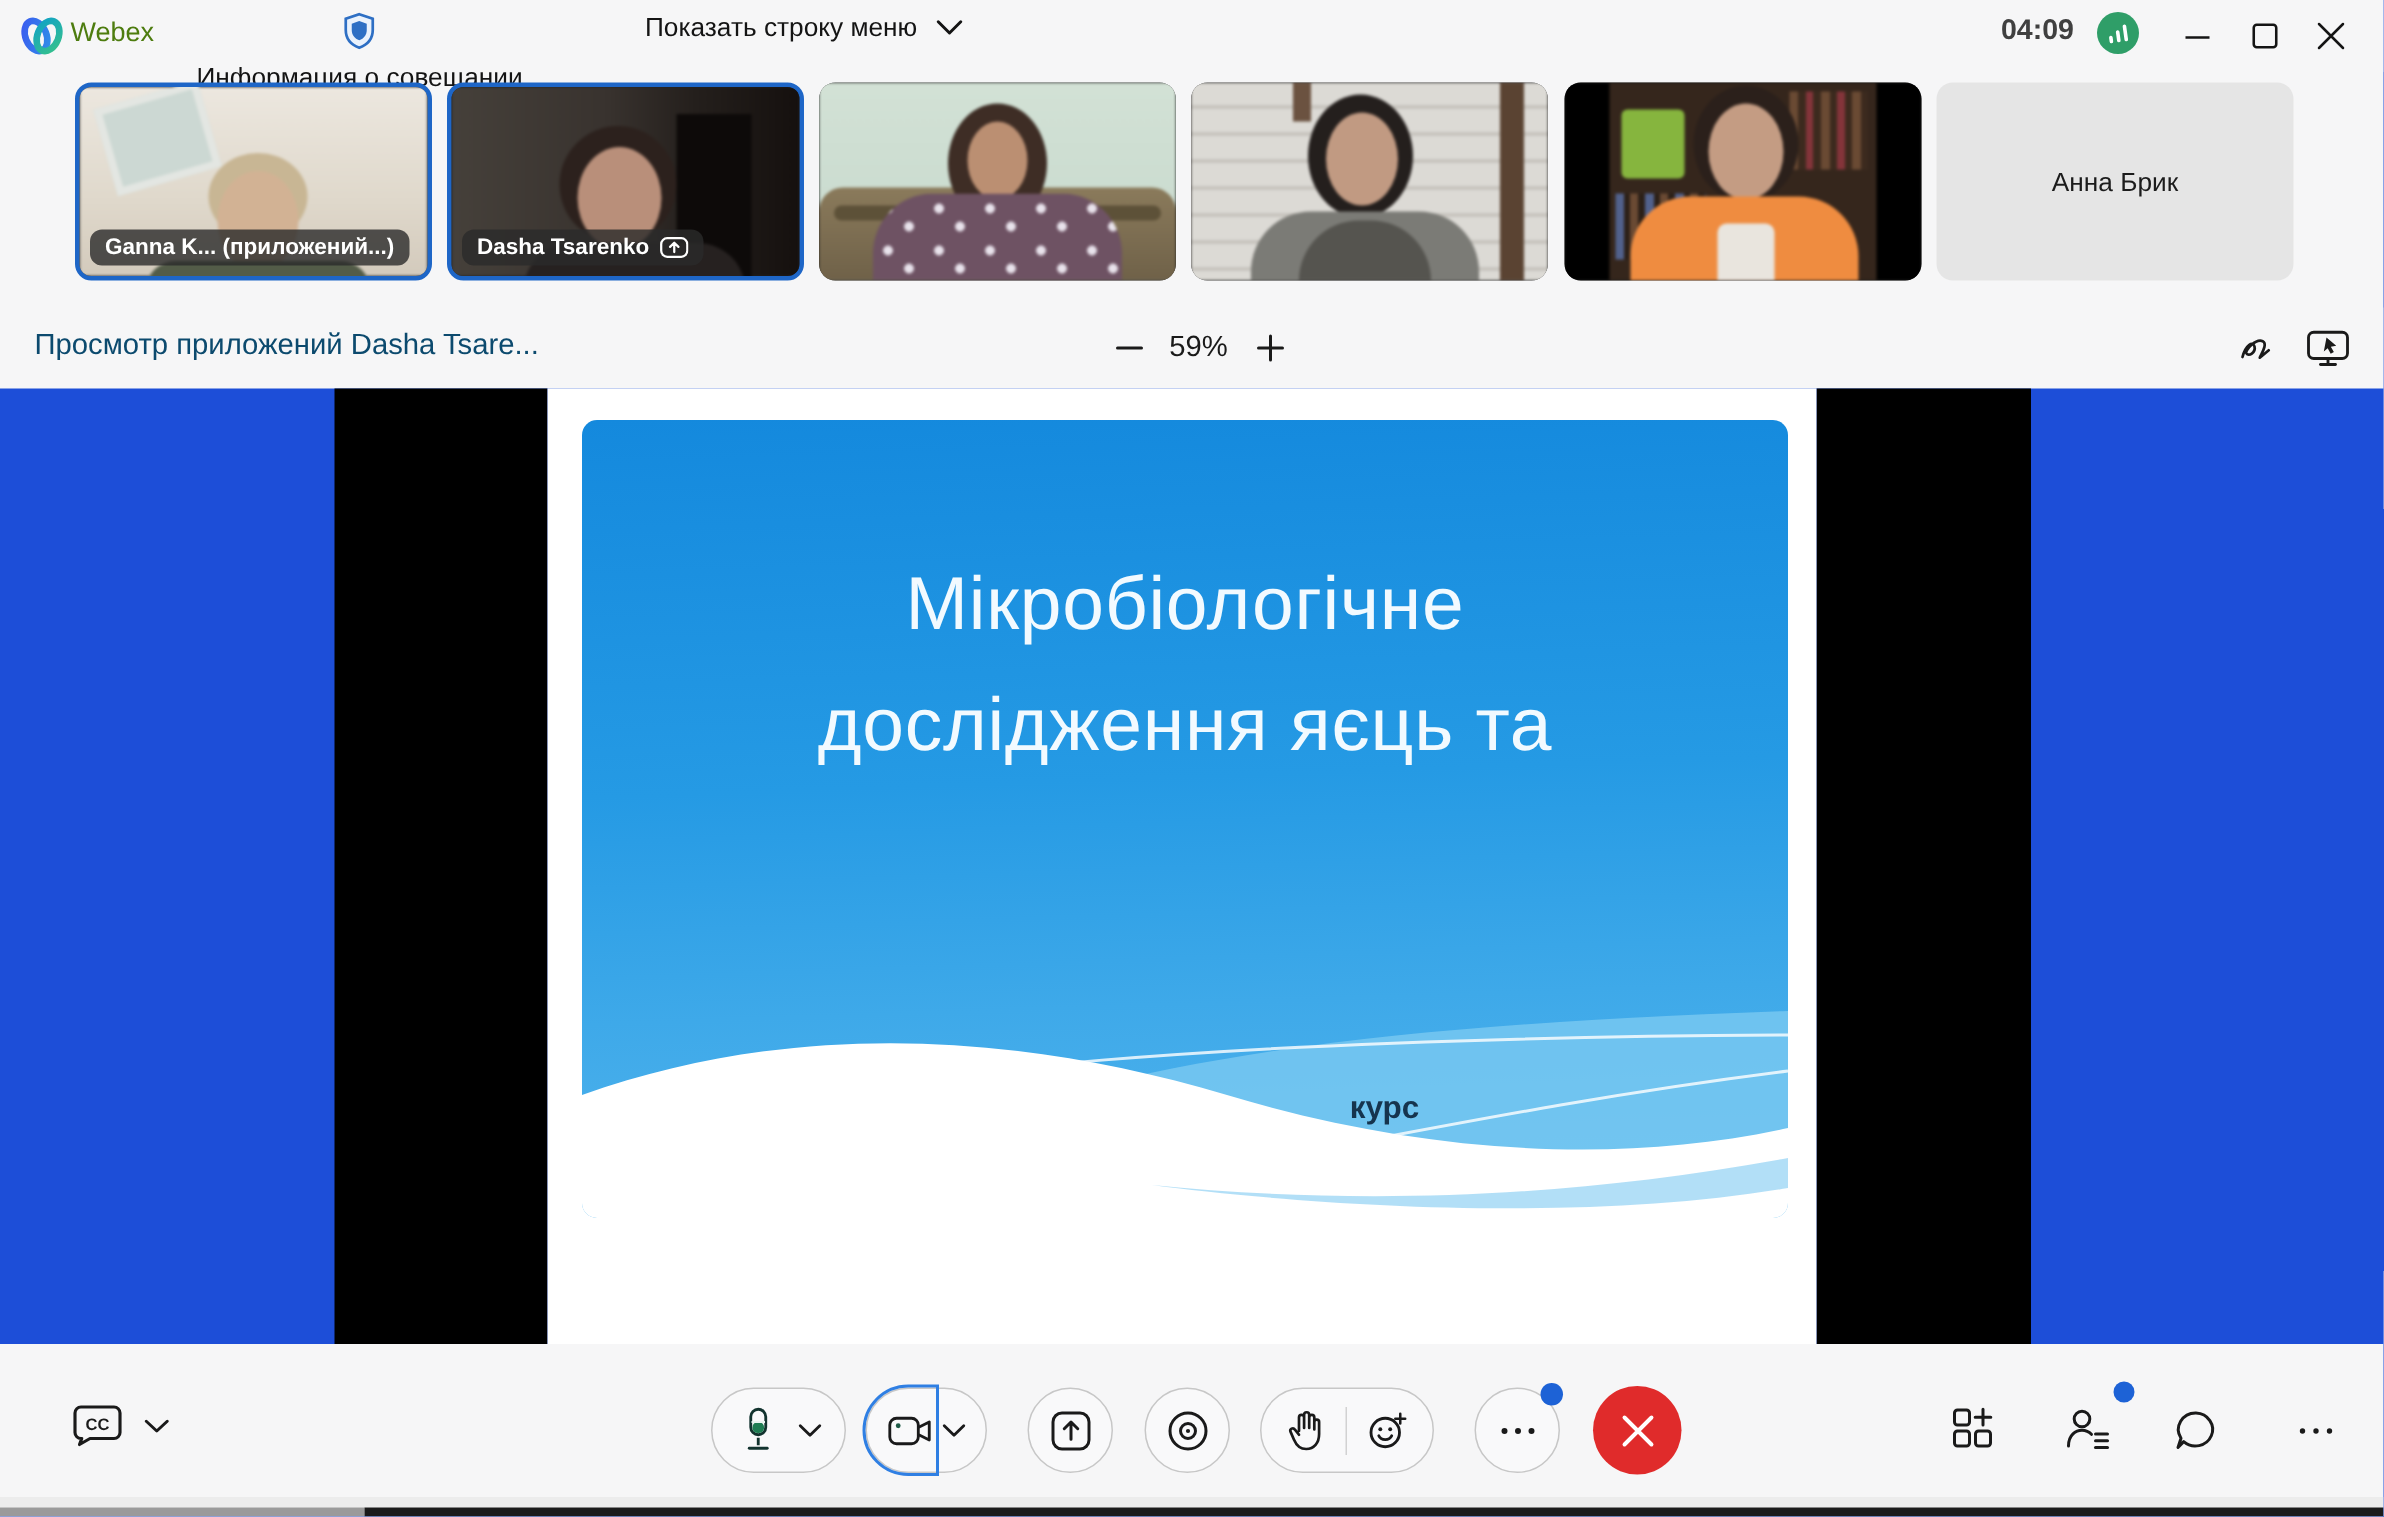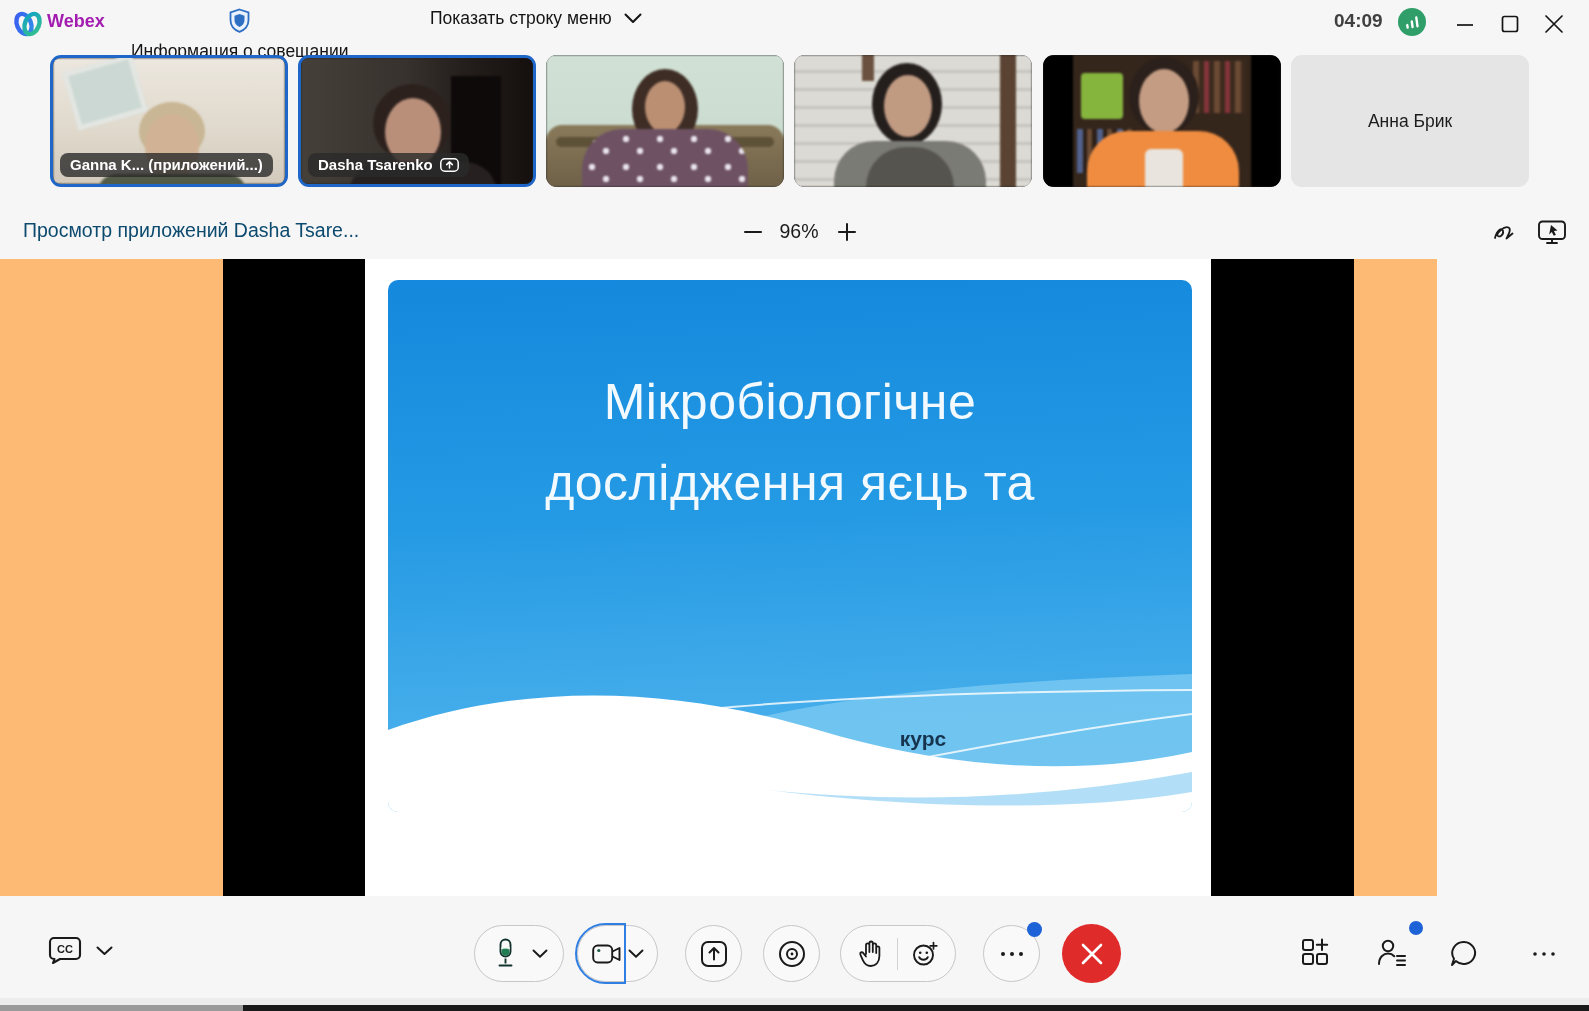--- a/index.html
+++ b/index.html
@@ -3,21 +3,21 @@
 <meta charset="utf-8">
 <style>
   * { margin:0; padding:0; box-sizing:border-box; }
   html,body { width:1589px; height:1011px; overflow:hidden; }
   body { font-family:"Liberation Sans", sans-serif; background:#f6f6f7; position:relative; }
 
   .abs { position:absolute; }
 
   
   .titlebar { position:absolute; left:0; top:0; width:1589px; height:48px; background:#f6f6f7; }
-  .app-name { position:absolute; left:47px; top:11px; font-size:18px; font-weight:700; color:#a21caf; }
+  .app-name { position:absolute; left:47px; top:11px; font-size:18px; font-weight:400; color:#4d7c0f; }
   .meeting-info { position:absolute; left:131px; top:8px; display:flex; align-items:center; gap:8px; font-size:17.5px; color:#141414; cursor:default;flex-direction:column; }
   .show-menu { position:absolute; left:430px; top:8px; display:flex; align-items:center; gap:12px; font-size:17.5px; color:#141414; }
   .clock { position:absolute; left:1334px; top:10px; font-size:19px; color:#404040;font-weight:bold; }
   .quality-badge { position:absolute; left:1398px; top:8px; width:28px; height:28px; border-radius:50%; background:#2f9e68; display:flex; align-items:center; justify-content:center; }
   .winbtn { position:absolute; top:8px; width:34px; height:32px; display:flex; align-items:center; justify-content:center; }
 
   
   .tile { position:absolute; top:55px; width:238px; height:132px; border-radius:11px; overflow:hidden; background:#222; }
   .tile.bordered { border:3px solid #1e66c7; }
   .tile-art { position:absolute; inset:0; filter:blur(1px); }
@@ -25,21 +25,21 @@
   .tile-empty { position:absolute; top:55px; width:238px; height:132px; border-radius:11px; background:#e5e5e5; display:flex; align-items:center; justify-content:center; font-size:17.5px; color:#1c1c1c; }
 
   
   .share-header { position:absolute; left:0; top:205px; width:1589px; height:54px; background:#f6f6f7; }
   .share-title { position:absolute; left:23px; top:14px; font-size:19.5px; color:#0c4a6e; }
   .zoom-btn { position:absolute; top:12px; width:30px; height:30px; display:flex; align-items:center; justify-content:center; background:none; border:none; cursor:pointer; }
   .zoom-level { position:absolute; left:768px; top:15px; width:62px; text-align:center; font-size:19.5px; color:#1a1a1a; }
   .hdr-icon { position:absolute; top:12px; width:30px; height:30px; display:flex; align-items:center; justify-content:center; }
 
   
-  .share-area { position:absolute; left:0; top:259px; width:1437px; height:637px; background:#fdba74; }
+  .share-area { position:absolute; left:0; top:259px; width:1589px; height:637px; background:#1d4ed8; }
   .pillar { position:absolute; top:0; height:637px; background:#000; }
   .canvas { position:absolute; left:365px; top:0; width:846px; height:637px; background:#ffffff; }
   .slide { position:absolute; left:23px; top:21px; width:804px; height:532px; border-radius:10px; overflow:hidden;
            background:linear-gradient(178deg,#1489dd 0%,#259ae4 45%,#3ea9e9 72%,#55b6ee 100%); }
   .slide-title { position:absolute; left:0; top:82px; width:804px; text-align:center; color:#f2faff; font-size:50px; line-height:81px; font-weight:400; letter-spacing:.5px; }
   .slide-author { position:absolute; left:370px; top:444px; width:330px; text-align:center; color:#16344e; font-size:21px; font-weight:700; line-height:29px; z-index:3; }
   .wave { position:absolute; left:0; bottom:0; width:804px; height:160px; z-index:2; }
 
   
   .ctl-circle { position:absolute; width:57px; height:57px; border-radius:50%; border:1.5px solid #c7c7c7; background:#f9f9fa; display:flex; align-items:center; justify-content:center; cursor:pointer; }
@@ -192,21 +192,21 @@
 </div>
 
 <div class="share-header">
   <div class="share-title">Просмотр приложений Dasha Tsare...</div>
 
   <button class="zoom-btn" style="left:738px;">
     <svg width="20" height="20" viewBox="0 0 20 20">
         <line x1="2" y1="10" x2="18" y2="10" stroke="#1a1a1a" stroke-width="2" stroke-linecap="round"></line>
       </svg>
   </button>
-  <div class="zoom-level">96%</div>
+  <div class="zoom-level">59%</div>
   <button class="zoom-btn" style="left:832px;">
     <svg width="20" height="20" viewBox="0 0 20 20">
         <path d="M10,2 V18 M2,10 H18" stroke="#1a1a1a" stroke-width="2" stroke-linecap="round"></path>
       </svg>
   </button>
 
   <div class="hdr-icon" style="left:1490px;">
     <svg width="26" height="26" viewBox="0 0 26 26">
       <path d="M3,19 C5,11 10,8 11,12 C12,16 7,19 5.6,16.6 C4.4,14.4 12,6.5 16.5,8.5 C20,10.2 15.5,17 14.5,19.5 L20.5,14.5" fill="none" stroke="#1a1a1a" stroke-width="1.8" stroke-linecap="round" stroke-linejoin="round"></path>
     </svg>

